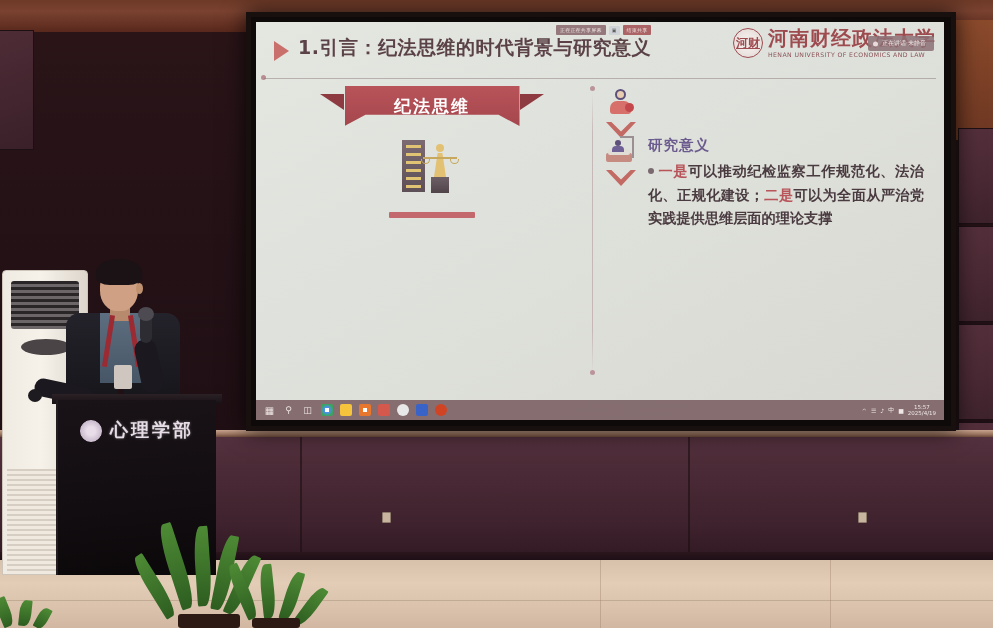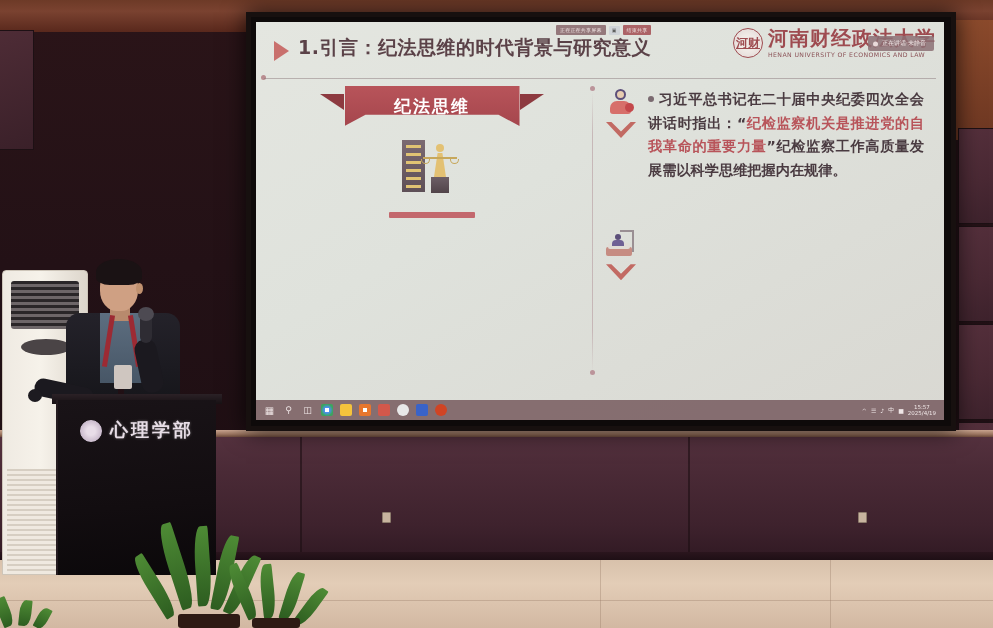--- a/index.html
+++ b/index.html
@@ -458,37 +458,38 @@
 
       <div class="right-col">
 
         <div class="rsec">
           <div class="icon-people">
             <div class="ip-head"></div>
               <div class="ip-body"></div>
               <div class="ip-badge"></div>
           </div>
           <div class="chev"></div>
-          <div class="rsec-body">
-            <span class="bullet"></span><span>习近平总书记在二十届中央纪委四次全会讲话时指出：“</span><span class="hl">纪检监察机关是推进党的自我革命的重要力量</span><span>”纪检监察工作高质量发展需以科学思维把握内在规律。</span>
-          </div>
         </div>
 
         <div class="rsec">
           <div class="icon-desk">
             <div class="id-lamp-pole"></div>
               <div class="id-lamp-arm"></div>
             <div class="id-book"></div>
               <div class="id-book2"></div>
             <div class="id-fig">
                 <div class="id-fig-h"></div>
                 <div class="id-fig-b"></div>
               </div>
           </div>
           <div class="chev"></div>
+          <div class="rsec-head">研究意义</div>
+          <div class="rsec-body">
+            <span class="bullet"></span><span class="hl">一是</span><span>可以推动纪检监察工作规范化、法治化、正规化建设；</span><span class="hl">二是</span><span>可以为全面从严治党实践提供思维层面的理论支撑</span>
+          </div>
         </div>
       </div>
 
 
       <div class="taskbar">
         <div class="tb-ico start">▦</div>
         <div class="tb-ico">⚲</div>
         <div class="tb-ico">◫</div>
         <div class="tb-ico">
             <div class="tb-app" style="background:radial-gradient(circle,#fff 25%,#4e8ef7 30%,#3ba55d 70%)"></div>

